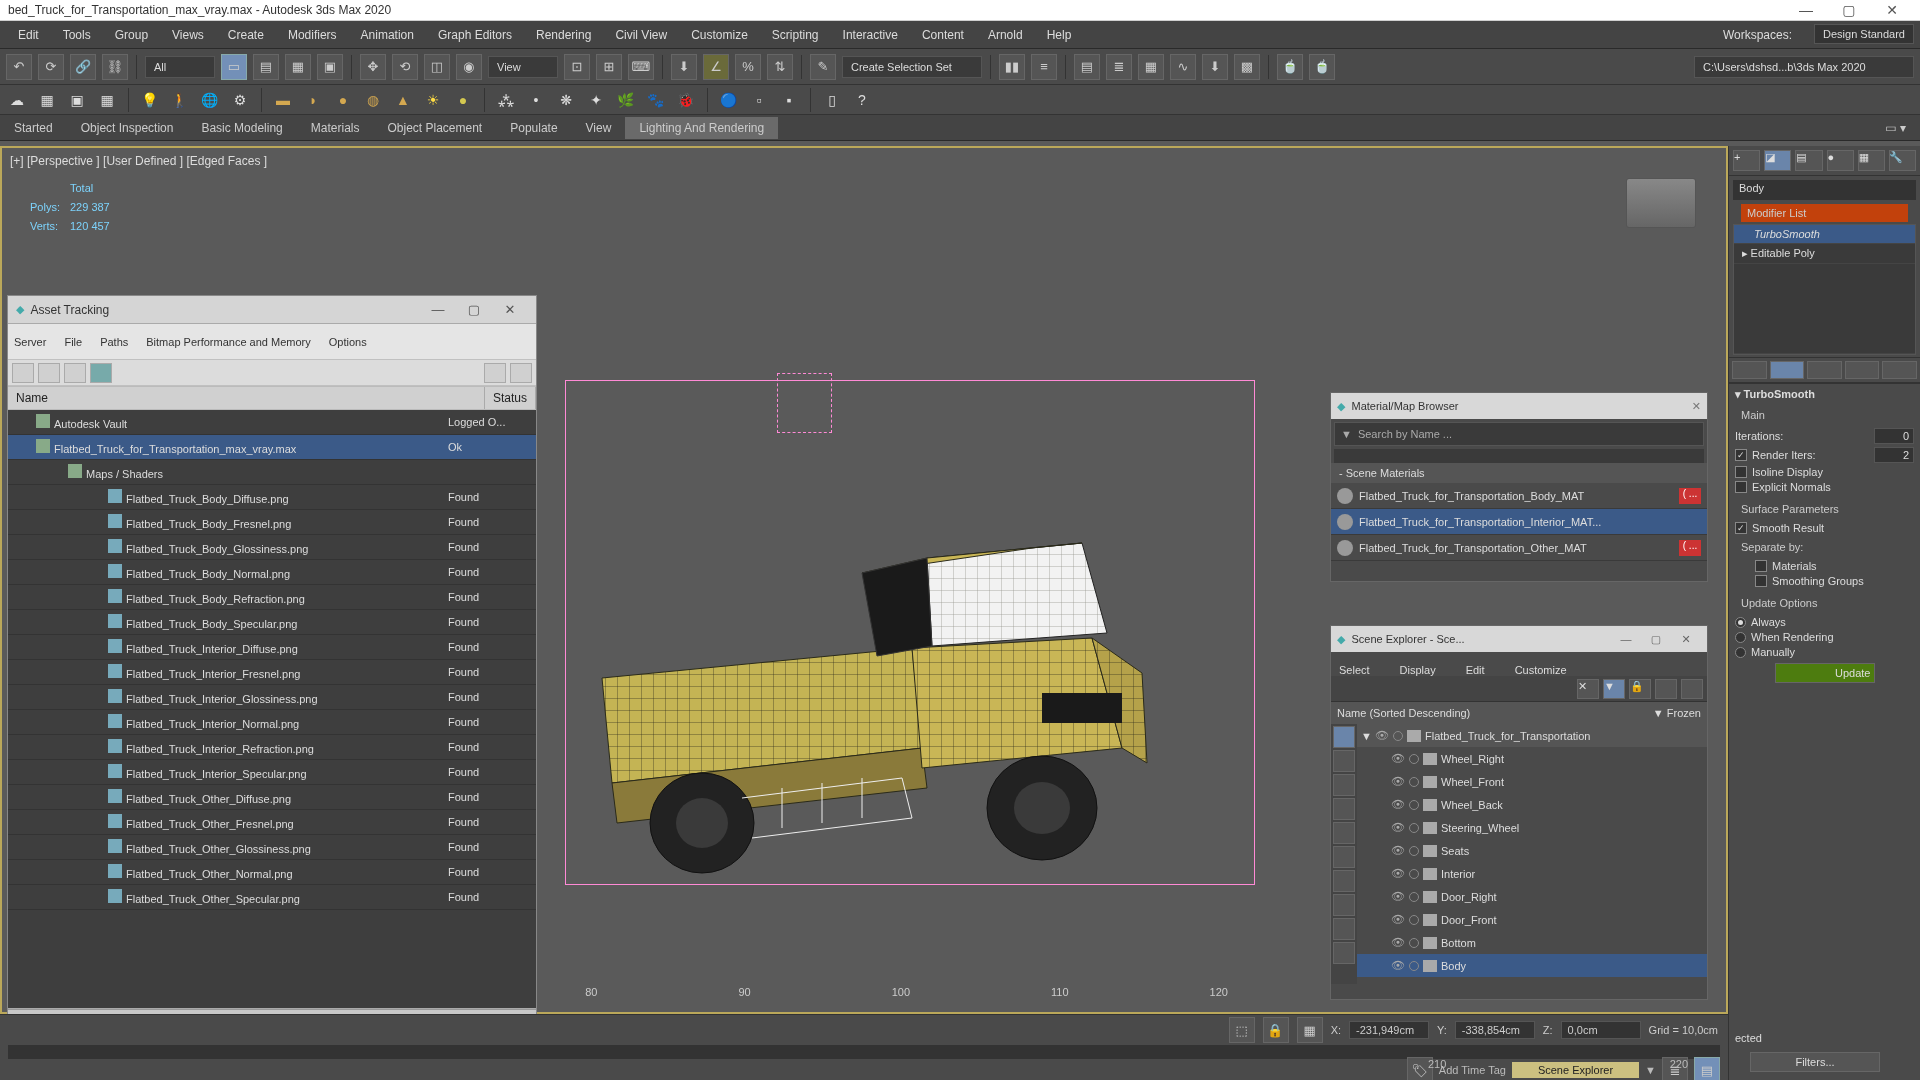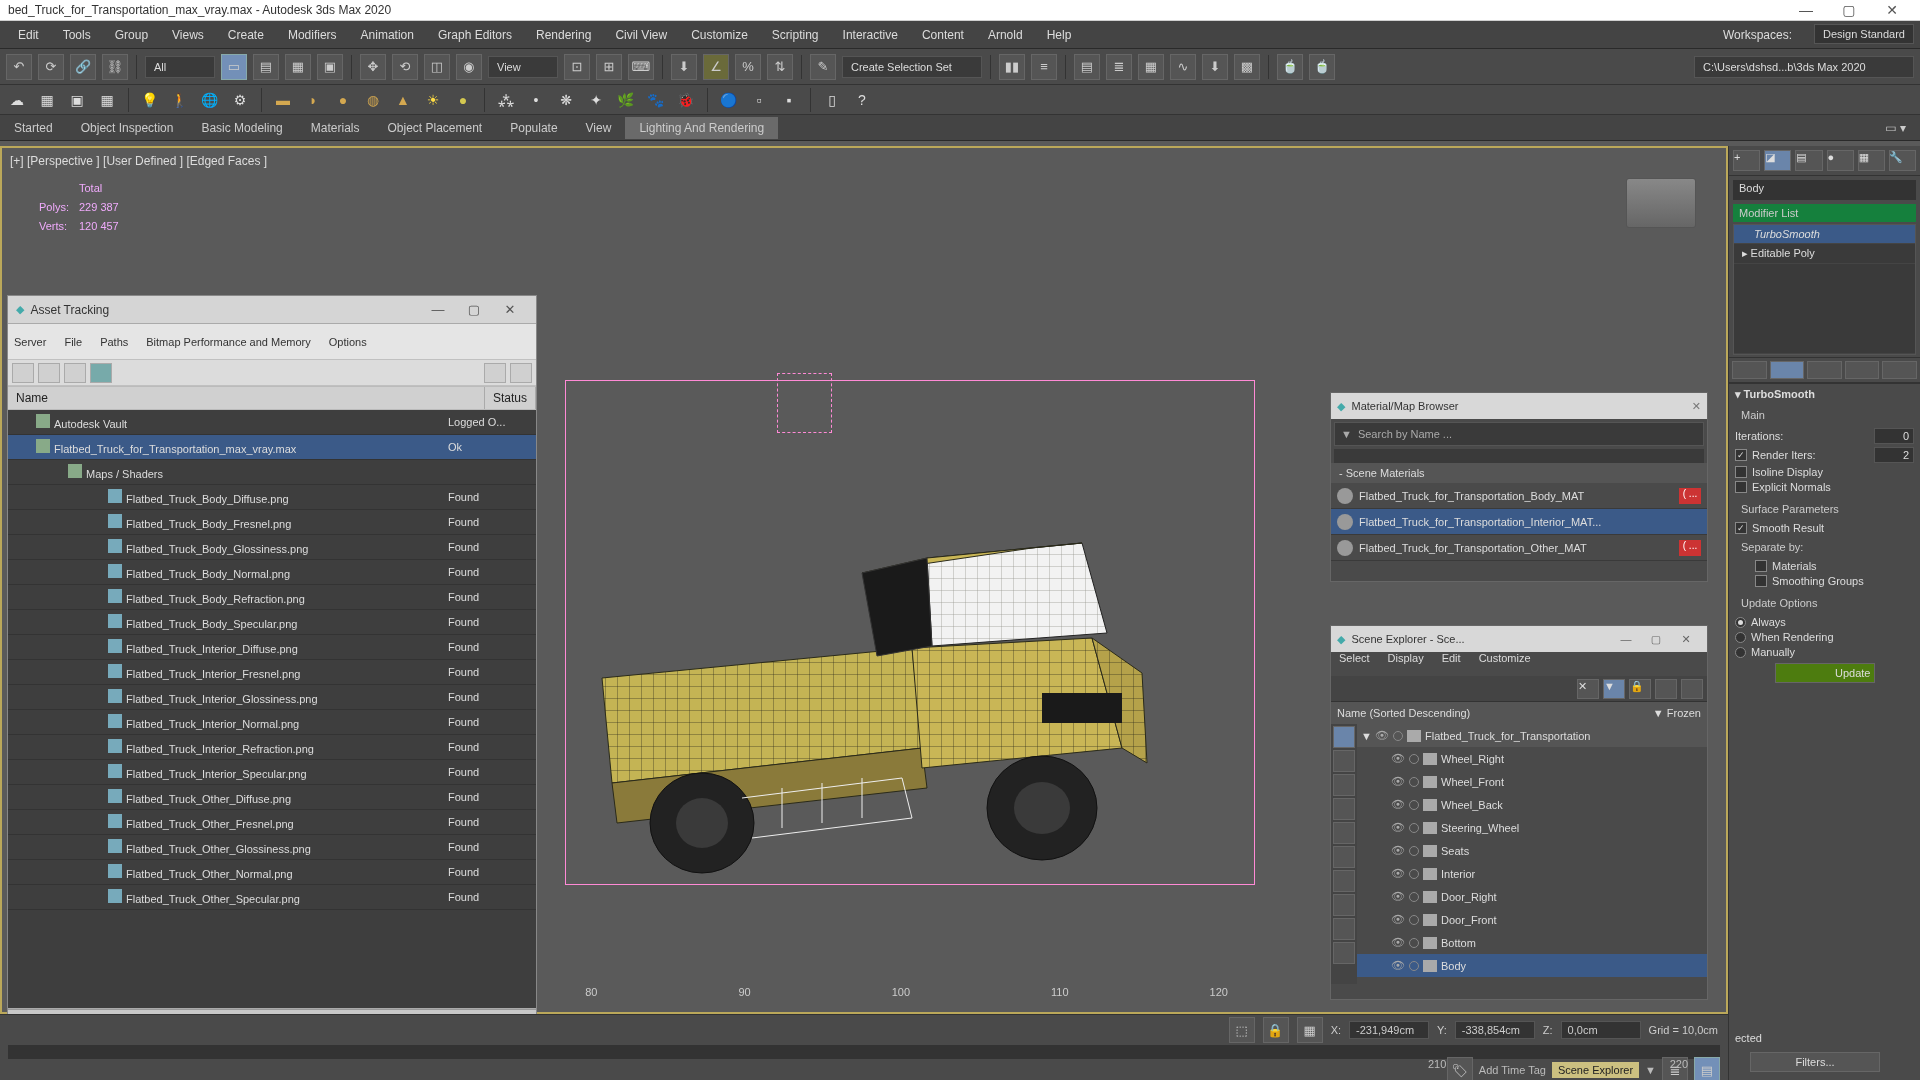--- a/index.html
+++ b/index.html
@@ -19,21 +19,21 @@
 .tbtn.y{background:#6a6a3a}
 .sep{width:1px;height:24px;background:#333;margin:0 2px}
 .path{margin-left:auto;background:#3a3a3a;height:22px;padding:0 8px;display:flex;align-items:center;min-width:220px;border:1px solid #555;font-size:11px}
 .toolrow2{height:30px;background:#4a4a4a;display:flex;align-items:center;padding:0 6px;gap:8px;border-bottom:1px solid #333}
 .ico{width:22px;height:22px;display:inline-flex;align-items:center;justify-content:center;font-size:14px}
 .tabbar{height:26px;background:#444;display:flex;align-items:center;border-bottom:1px solid #2a2a2a}
 .tabbar span{padding:4px 14px;font-size:12px;color:#ccc}
 .tabbar span.active{background:#6a6a6a}
 .workarea{position:absolute;top:146px;left:0;right:192px;bottom:66px;background:#5a5a5a;border:2px solid #bba85a}
 .vpinfo{position:absolute;top:6px;left:8px;color:#ddd;font-size:12px}
-.stats{position:absolute;top:30px;left:35px;color:#f0abfc;font-size:12px;line-height:17px}
+.stats{position:absolute;top:30px;left:26px;color:#7dd3fc;font-size:12px;line-height:17px}
 .stats td:first-child{padding-right:8px}
 .truck{position:absolute;top:370px;left:580px;width:680px;height:370px}
 .bbox{position:absolute;border:1px solid #ff8ad6}
 .ruler{position:absolute;bottom:10px;left:430px;right:20px;height:20px;color:#ccc;display:flex;justify-content:space-between;align-items:center;font-size:11px}
 .viewcube{position:absolute;top:30px;right:30px;width:70px;height:50px;background:linear-gradient(#888,#666);border:1px solid #555;border-radius:3px}
 
 .asset-win{position:absolute;top:295px;left:7px;width:530px;height:770px;background:#e8e8e8;border:1px solid #888;color:#222}
 .asset-title{height:28px;background:#d5d5d5;display:flex;align-items:center;padding:0 8px;border-bottom:1px solid #aaa}
 .asset-title .t{flex:1;font-size:12px;color:#333}
 .asset-title .b{width:36px;text-align:center;font-size:13px;color:#555}
@@ -62,21 +62,21 @@
 .matwin .search{height:24px;background:#3a3a3a;border:1px solid #555;margin:3px;display:flex;align-items:center;padding:0 6px;color:#aaa;font-size:11px}
 .matwin .gh{background:#555;padding:4px 8px;font-size:11px}
 .matwin .mrow{height:26px;display:flex;align-items:center;padding:0 6px;gap:6px;border-bottom:1px solid #3a3a3a;font-size:11px}
 .matwin .mrow .sw{width:16px;height:16px;background:#999;border-radius:8px}
 .matwin .mrow .err{width:22px;height:16px;background:#cc3333;color:#fff;text-align:center;font-size:10px;margin-left:auto}
 .matwin .mrow.sel{background:#3b5a88}
 
 .scwin{position:absolute;top:625px;right:212px;width:378px;height:375px;background:#4a4a4a;border:1px solid #666}
 .scwin .sctitle{height:26px;background:#d8d8d8;color:#333;display:flex;align-items:center;padding:0 6px;font-size:12px}
 .scwin .sctitle span.x{width:30px;text-align:center;color:#666}
-.scwin .smenu{height:24px;display:flex;align-items:flex-start;padding:0 8px;gap:18px;font-size:12px;color:#ddd}
+.scwin .smenu{height:24px;display:flex;align-items:flex-end;padding:0 8px;gap:30px;font-size:12px;color:#ddd}
 .scwin .stools{height:26px;background:#444;display:flex;align-items:center;justify-content:flex-end;padding:0 4px;gap:4px;border-bottom:1px solid #333}
 .scwin .stools .sb{width:22px;height:20px;background:#555;border:1px solid #666}
 .scwin .shdr{height:22px;background:#555;display:flex;align-items:center;padding:0 6px;font-size:11px}
 .scwin .shdr .fr{margin-left:auto}
 .scwin .sbody{display:flex;height:260px}
 .scwin .sicons{width:26px;background:#444;display:flex;flex-direction:column;gap:2px;padding:2px}
 .scwin .sicons div{height:22px;background:#555;border:1px solid #666}
 .scwin .sicons div.act{background:#6a85aa}
 .scwin .slist{flex:1;overflow:hidden}
 .scwin .srow{height:23px;display:flex;align-items:center;padding:0 4px;gap:4px;font-size:11px}
@@ -106,21 +106,21 @@
 .cmdpanel .cb.on::after{content:"✓";color:#ddd;font-size:9px;position:relative;top:-2px;left:1px}
 .cmdpanel .rb{width:11px;height:11px;border:1px solid #888;border-radius:6px;background:#333;margin-right:5px;display:inline-block}
 .cmdpanel .rb.on::after{content:"";width:5px;height:5px;background:#ddd;border-radius:3px;display:block;margin:2px}
 .cmdpanel .btn{background:#4d7c0f;border:1px solid #666;text-align:right;padding:3px;width:100px;margin:5px auto}
 
 .bottom{position:absolute;bottom:0;left:0;right:192px;height:66px;background:#4a4a4a;border-top:1px solid #333}
 .bottom .coords{height:30px;display:flex;align-items:center;justify-content:flex-end;gap:8px;padding:0 10px;font-size:11px;color:#ccc}
 .bottom .coords .fld{background:#333;border:1px solid #555;padding:2px 6px;min-width:80px}
 .bottom .sl{height:14px;background:#333;margin:0 8px}
 .bottom .tline{height:22px;display:flex;align-items:center;justify-content:flex-end;gap:6px;padding:0 8px}
-.bottom .tline .sel{background:#ccc080;color:#222;padding:2px 6px;font-size:11px}
+.bottom .tline .sel{background:#ccc080;color:#222;padding:2px 26px;font-size:11px}
 .bottom .rulerb{position:absolute;bottom:10px;right:40px;width:260px;display:flex;justify-content:space-between;font-size:10px;color:#bbb}
 .filterbtn{position:absolute;bottom:8px;right:40px;width:130px;background:#555;border:1px solid #666;text-align:center;padding:3px;font-size:11px}
 </style>
 </head>
 <body>
 
 <div class="titlebar">
   <span class="title">bed_Truck_for_Transportation_max_vray.max - Autodesk 3ds Max 2020</span>
   <div class="winbtns">
     <span>—</span>
@@ -625,21 +625,21 @@
 <div class="cmdpanel">
   <div class="tabs">
     <div>+</div>
     <div class="act">◪</div>
     <div>▤</div>
     <div>●</div>
     <div>▦</div>
     <div>🔧</div>
   </div>
   <div class="name">Body</div>
-  <div class="lbl" style="background:#15803d;margin:2px 4px;padding:3px 6px">Modifier List</div>
+  <div class="lbl" style="background:#c2410c;margin:2px 12px;padding:3px 6px">Modifier List</div>
   <div class="modlist">
     <div class="sel">TurboSmooth</div>
     <div><span style="margin-left:-12px">▸ </span><span>Editable Poly</span></div>
     <div style="height:90px"></div>
   </div>
   <div class="modtools">
     <div></div>
     <div style="background:#6a85aa"></div>
     <div></div>
     <div></div>

